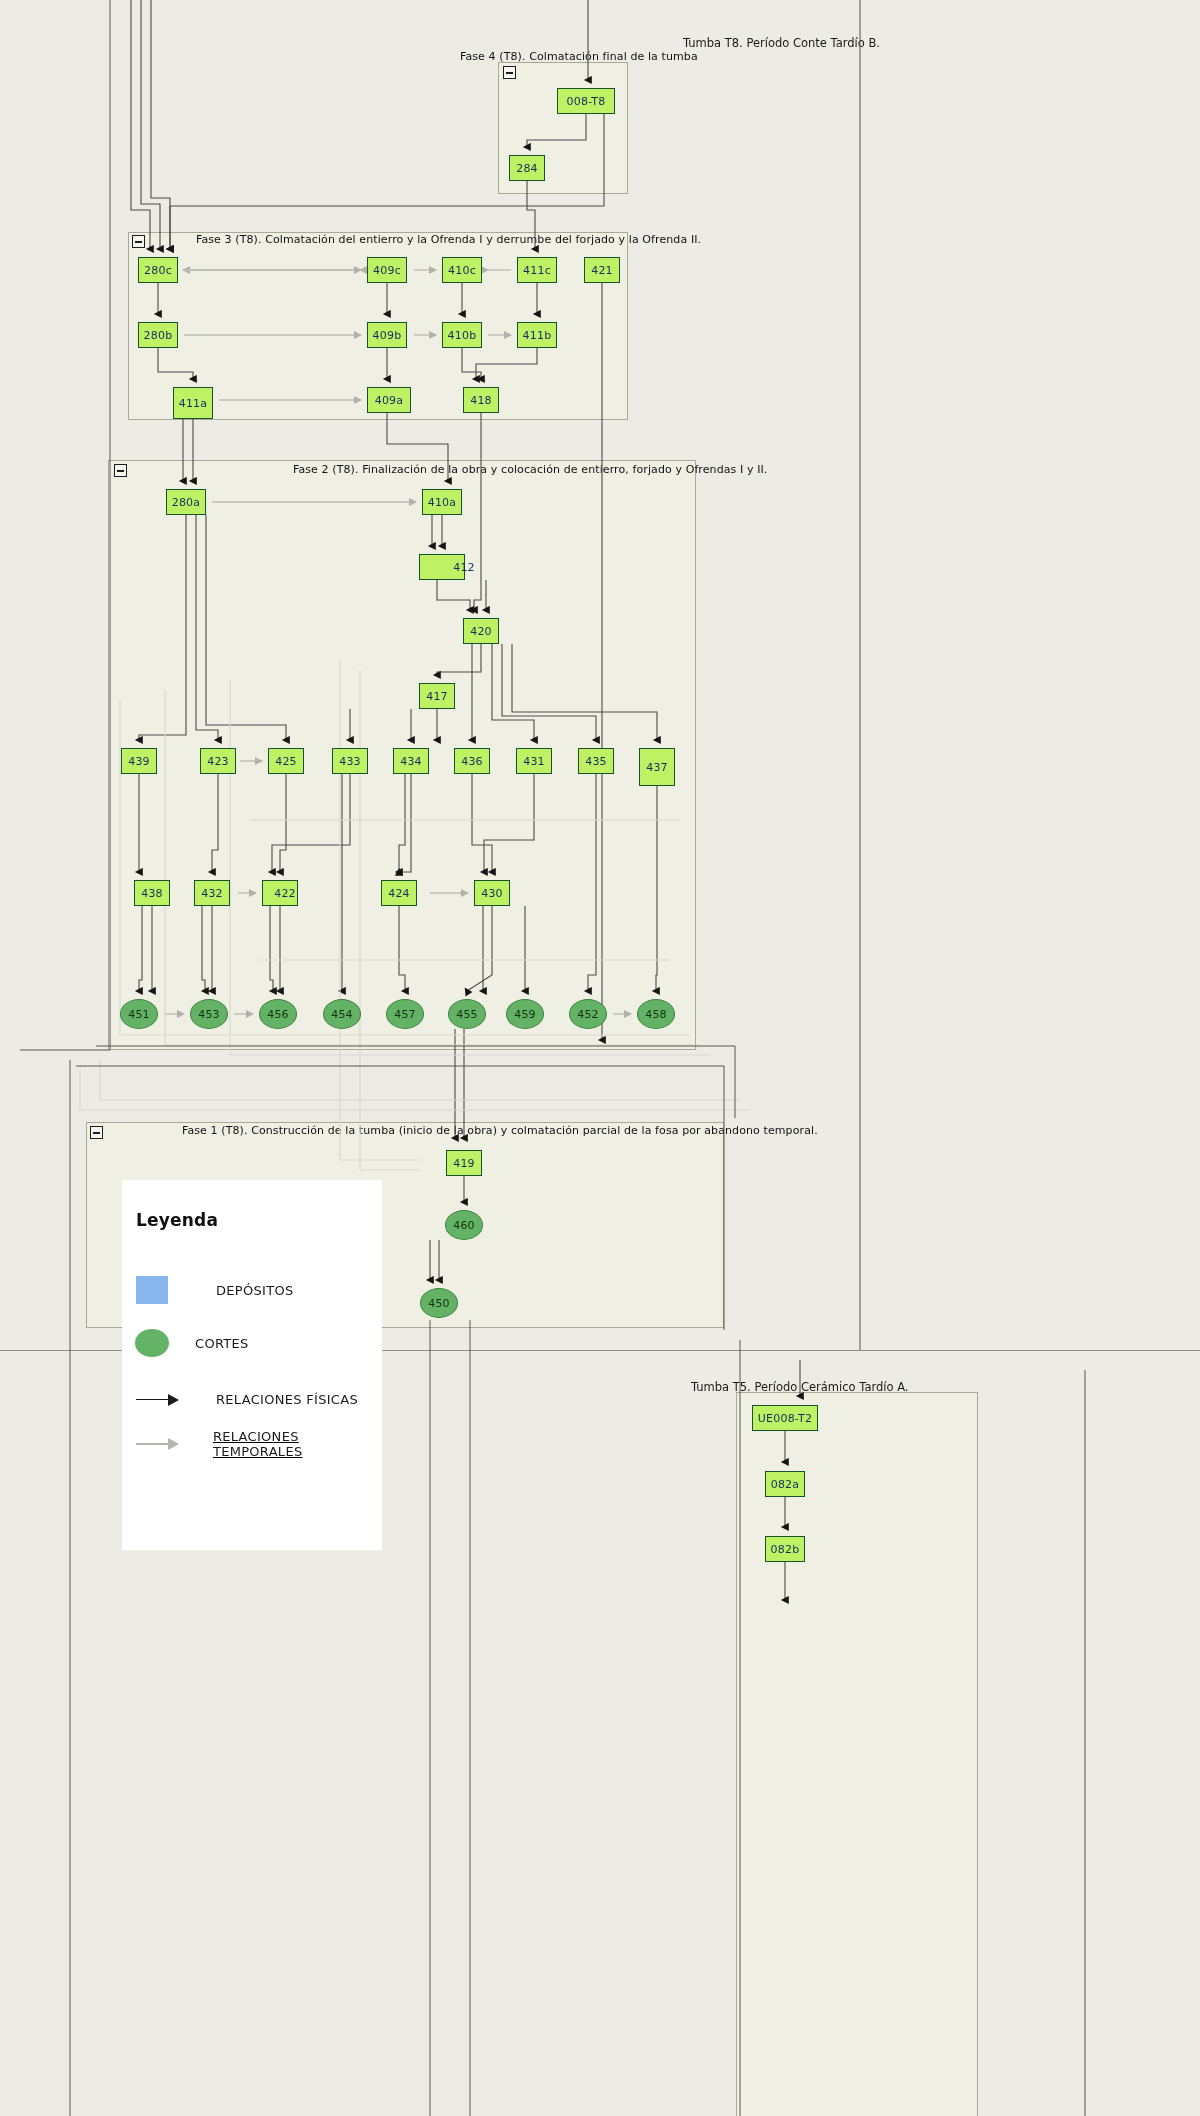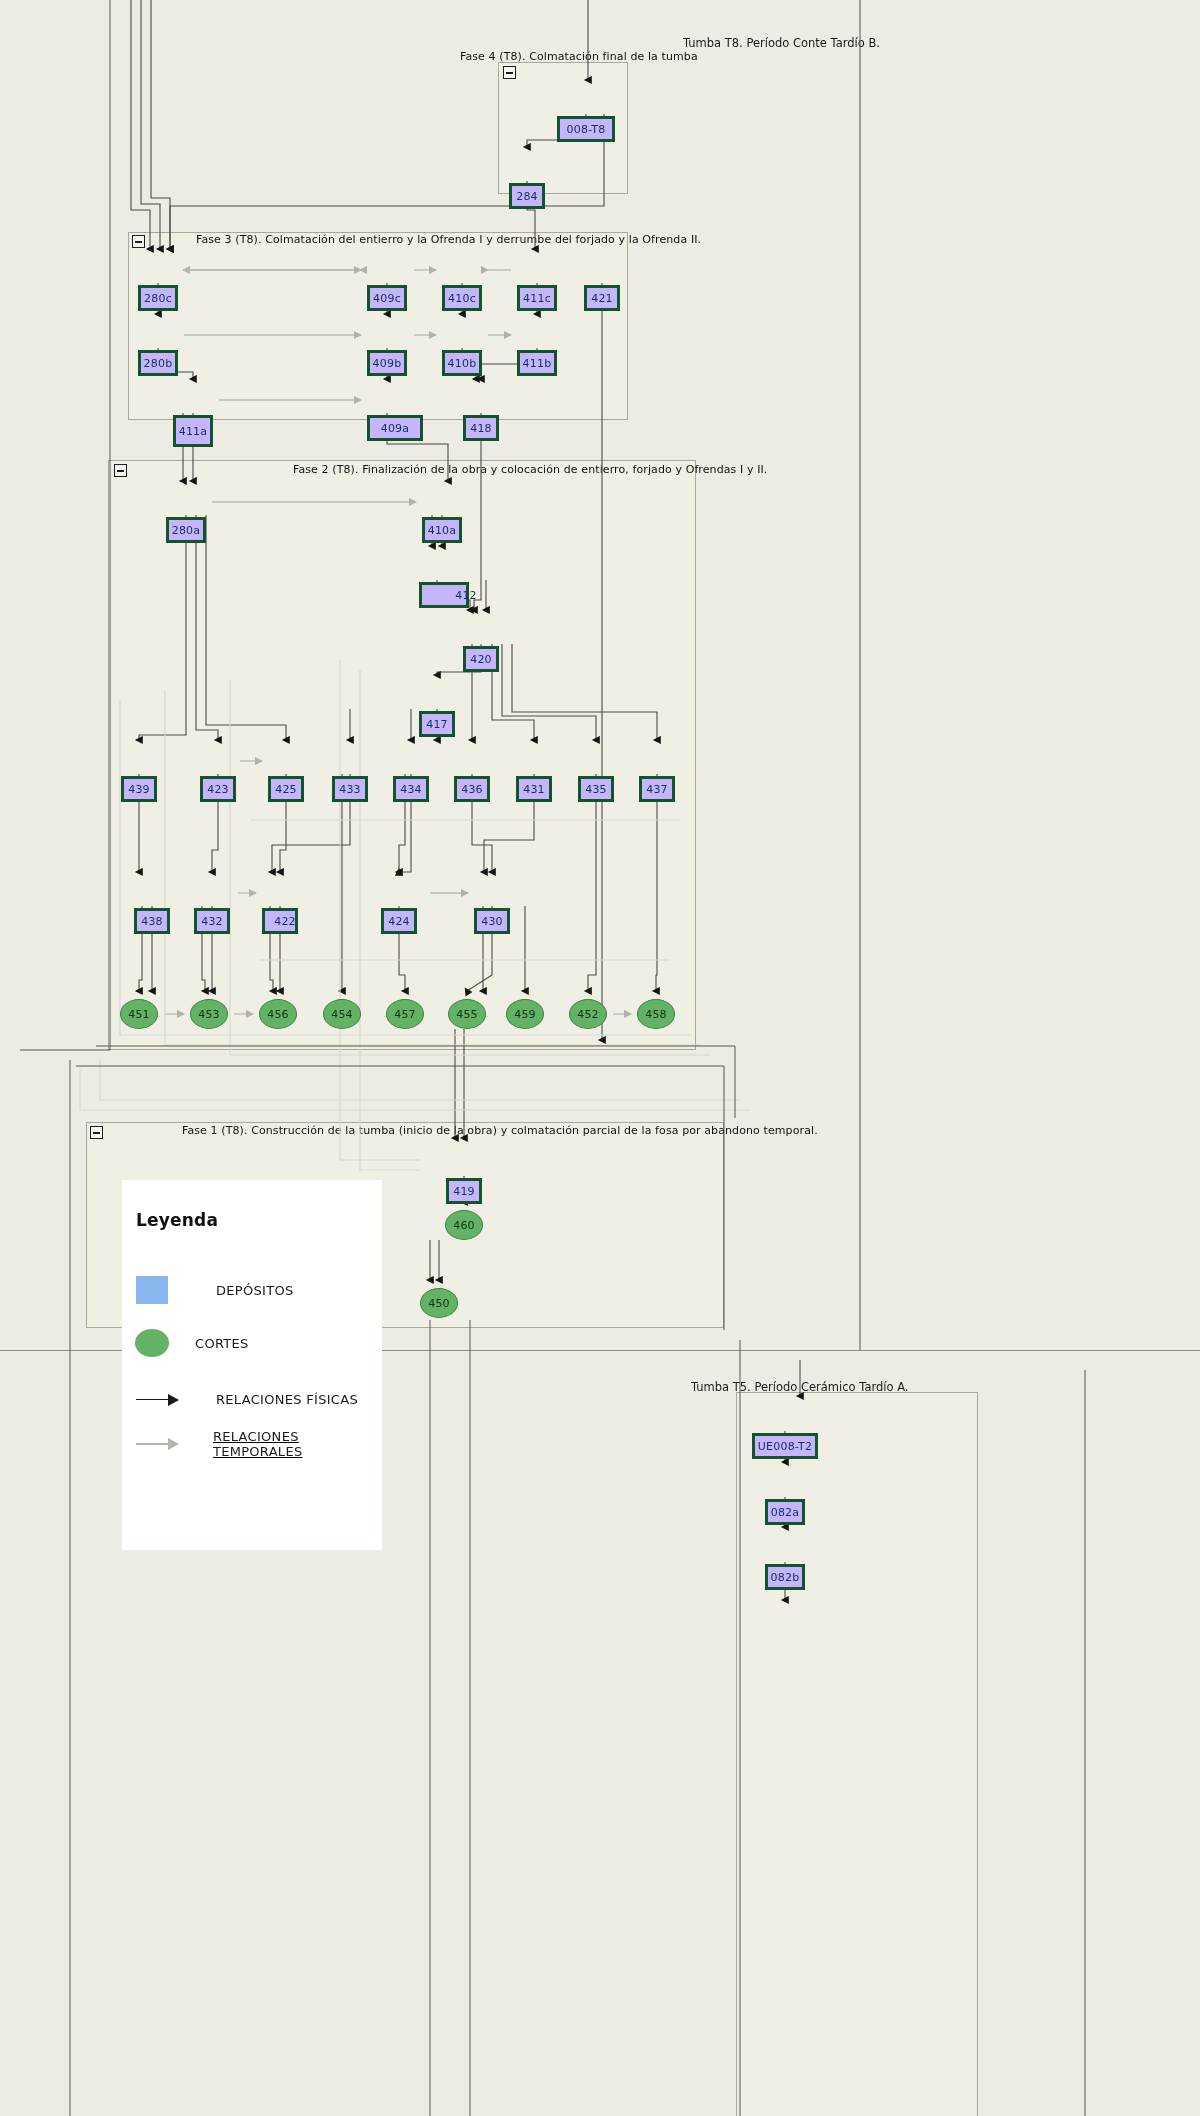--- a/index.html
+++ b/index.html
@@ -20,21 +20,21 @@
   
   .phase{position:absolute;border:1px solid #a9a89d;background:#f0efe4;}
   .phase-title{position:absolute;font-size:11px;color:#111;white-space:nowrap;letter-spacing:.1px;}
   .collapse{position:absolute;width:13px;height:13px;border:1.4px solid #1d1d1d;background:#f6f5ef;
     box-sizing:border-box;}
   .collapse:after{content:"";position:absolute;left:2px;right:2px;top:5px;height:1.6px;background:#1d1d1d;}
 
   
   .node{position:absolute;box-sizing:border-box;display:flex;align-items:center;justify-content:center;
     font-size:11px;color:#12305e;letter-spacing:.2px;}
-  .node.dep{background:#c4b5fd;border:3px solid #14532d;margin-top:28px;}
+  .node.dep{background:#bef264;border:1px solid #14532d;}
   .node.cut{background:#63b265;border:1px solid #3e8442;border-radius:50%;color:#10330f;}
 
   
   svg.edges{position:absolute;left:0;top:0;width:1200px;height:2116px;pointer-events:none;}
 
   
   #legend{position:absolute;background:#fff;box-sizing:border-box;}
   #legend h2{margin:0;font-size:17px;font-weight:bold;color:#111;letter-spacing:.2px;}
   .leg-row{position:absolute;display:flex;align-items:center;}
   .leg-txt{font-size:13px;color:#1a1a1a;letter-spacing:.3px;}
@@ -214,36 +214,36 @@
       <div class="node dep" style="left: 138px; top: 257px; width: 40px; height: 26px;">280c</div>
       <div class="node dep" style="left: 367px; top: 257px; width: 40px; height: 26px;">409c</div>
       <div class="node dep" style="left: 442px; top: 257px; width: 40px; height: 26px;">410c</div>
       <div class="node dep" style="left: 517px; top: 257px; width: 40px; height: 26px;">411c</div>
       <div class="node dep" style="left: 584px; top: 257px; width: 36px; height: 26px;">421</div>
       <div class="node dep" style="left: 138px; top: 322px; width: 40px; height: 26px;">280b</div>
       <div class="node dep" style="left: 367px; top: 322px; width: 40px; height: 26px;">409b</div>
       <div class="node dep" style="left: 442px; top: 322px; width: 40px; height: 26px;">410b</div>
       <div class="node dep" style="left: 517px; top: 322px; width: 40px; height: 26px;">411b</div>
       <div class="node dep" style="left: 173px; top: 387px; width: 40px; height: 32px;">411a</div>
-      <div class="node dep" style="left: 367px; top: 387px; width: 56px; height: 26px;">409a</div>
+      <div class="node dep" style="left: 367px; top: 387px; width: 44px; height: 26px;">409a</div>
       <div class="node dep" style="left: 463px; top: 387px; width: 36px; height: 26px;">418</div>
       <div class="node dep" style="left: 166px; top: 489px; width: 40px; height: 26px;">280a</div>
       <div class="node dep" style="left: 422px; top: 489px; width: 40px; height: 26px;">410a</div>
       <div class="node dep" style="left: 419px; top: 554px; width: 36px; height: 26px; padding-left: 44px;">412</div>
       <div class="node dep" style="left: 463px; top: 618px; width: 36px; height: 26px;">420</div>
       <div class="node dep" style="left: 419px; top: 683px; width: 36px; height: 26px;">417</div>
       <div class="node dep" style="left: 121px; top: 748px; width: 36px; height: 26px;">439</div>
       <div class="node dep" style="left: 200px; top: 748px; width: 36px; height: 26px;">423</div>
       <div class="node dep" style="left: 268px; top: 748px; width: 36px; height: 26px;">425</div>
       <div class="node dep" style="left: 332px; top: 748px; width: 36px; height: 26px;">433</div>
       <div class="node dep" style="left: 393px; top: 748px; width: 36px; height: 26px;">434</div>
       <div class="node dep" style="left: 454px; top: 748px; width: 36px; height: 26px;">436</div>
       <div class="node dep" style="left: 516px; top: 748px; width: 36px; height: 26px;">431</div>
       <div class="node dep" style="left: 578px; top: 748px; width: 36px; height: 26px; text-align: right;">435</div>
-      <div class="node dep" style="left: 639px; top: 748px; width: 36px; height: 26px;">437</div>
+      <div class="node dep" style="left: 639px; top: 748px; width: 36px; height: 38px;">437</div>
       <div class="node dep" style="left: 134px; top: 880px; width: 36px; height: 26px;">438</div>
       <div class="node dep" style="left: 194px; top: 880px; width: 36px; height: 26px;">432</div>
       <div class="node dep" style="left: 262px; top: 880px; width: 36px; height: 26px; padding-left: 10px;">422</div>
       <div class="node dep" style="left: 381px; top: 880px; width: 36px; height: 26px;">424</div>
       <div class="node dep" style="left: 474px; top: 880px; width: 36px; height: 26px;">430</div>
       <div class="node cut" style="left: 120px; top: 999px; width: 38px; height: 30px;">451</div>
       <div class="node cut" style="left: 190px; top: 999px; width: 38px; height: 30px;">453</div>
       <div class="node cut" style="left: 259px; top: 999px; width: 38px; height: 30px;">456</div>
       <div class="node cut" style="left: 323px; top: 999px; width: 38px; height: 30px;">454</div>
       <div class="node cut" style="left: 386px; top: 999px; width: 38px; height: 30px;">457</div>

